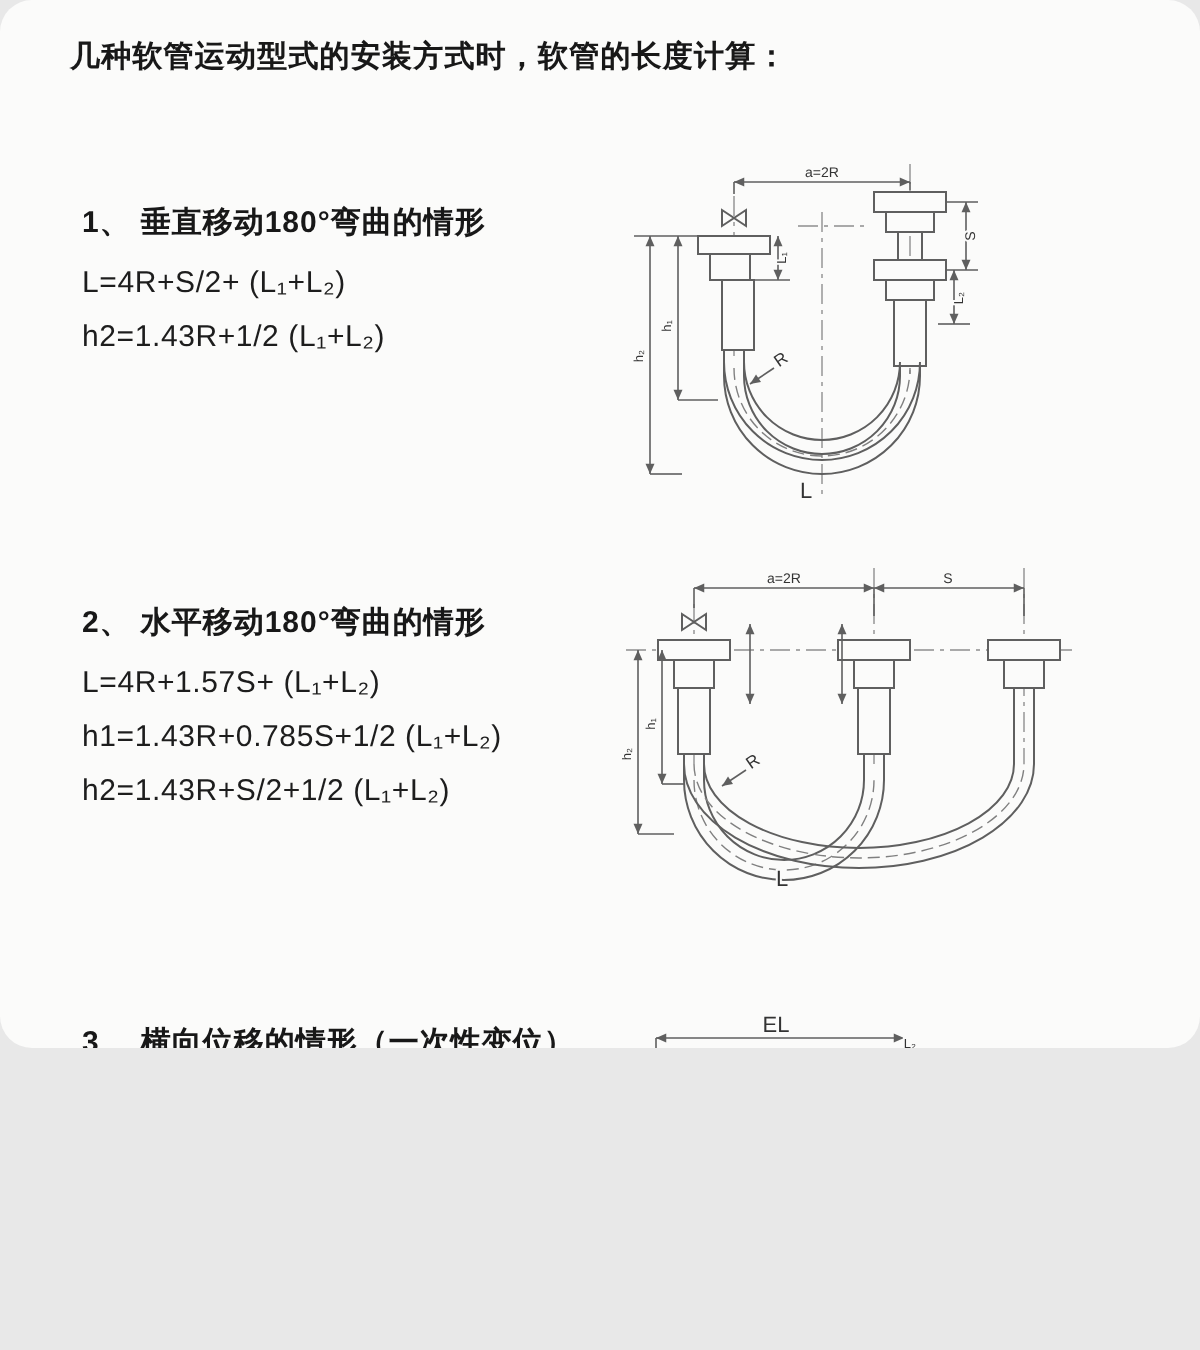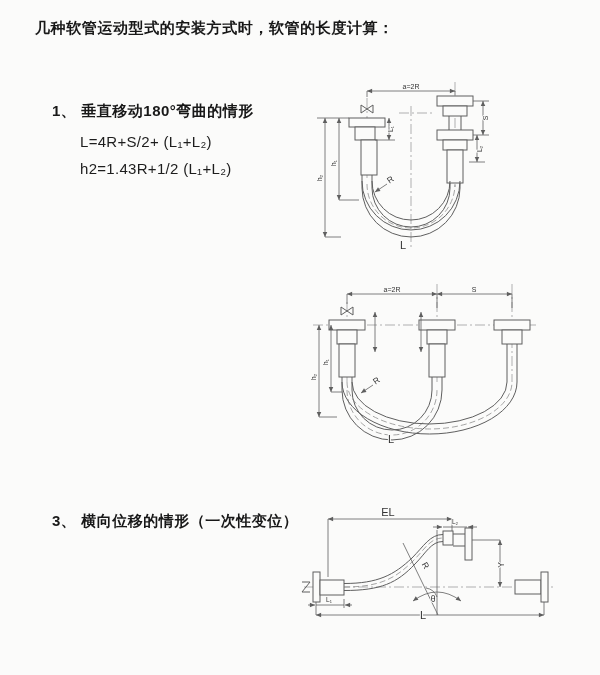--- a/index.html
+++ b/index.html
@@ -1,23 +1,23 @@
 <!DOCTYPE html>
 <html lang="zh"><head>
 <meta charset="utf-8">
 <style>
   html,body{margin:0;padding:0;background:#e8e8e8;}
-  .page{position:relative;width:600px;height:675px;background:#fbfbfa;
-        font-family:"Liberation Sans","DejaVu Sans",sans-serif;overflow:hidden;}
+  .page{position:relative;width:600px;height:524px;background:#fbfbfa;
+        font-family:"Liberation Sans","DejaVu Sans",sans-serif;overflow:hidden;border-radius:16px;}
   .title{position:absolute;left:35px;top:19px;font-size:15px;font-weight:bold;
          color:#181818;letter-spacing:.6px;}
-  .sec{position:absolute;left:52px;}
+  .sec{position:absolute;left:41px;}
   .sec-head{font-size:15px;font-weight:bold;color:#181818;letter-spacing:.5px;}
   .sec-num{margin-right:5px;}
-  .formulas{margin-left:28px;margin-top:7px;}
+  .formulas{margin-top:7px;}
   .formula{font-size:15px;color:#1d1d1d;height:27px;line-height:27px;letter-spacing:.3px;}
   .dwg{position:absolute;}
   .d1{left:303px;top:78px;} .d2{left:311px;top:282px;} .d3{left:301px;top:503px;}
   .ln{stroke:#5f5f5f;stroke-width:1;fill:none;}
   .dim{stroke:#5f5f5f;stroke-width:.8;fill:none;}
   .cl{stroke:#8f8f8f;stroke-width:.7;fill:none;stroke-dasharray:10 3 2 3;}
   .dsh{stroke:#808080;stroke-width:.7;fill:none;stroke-dasharray:6 3;}
   .fit{fill:#fbfbfa;stroke:#5f5f5f;stroke-width:1;}
   .dwg text{font-size:7px;fill:#333;font-family:"Liberation Sans",sans-serif;
             paint-order:stroke;stroke:#fbfbfa;stroke-width:2px;}
@@ -33,20 +33,30 @@
   <div class="sec" style="top:102px">
     <div class="sec-head">
       <span class="sec-num">1、</span><span>垂直移动180°弯曲的情形</span>
     </div>
     <div class="formulas">
       <div class="formula">L=4R+S/2+ (L₁+L₂)</div>
       <div class="formula">h2=1.43R+1/2 (L₁+L₂)</div>
     </div>
   </div>
 
+  <div class="sec" style="top:302px">
+    <div class="sec-head">
+      <span class="sec-num">2、</span><span>水平移动180°弯曲的情形</span>
+    </div>
+    <div class="formulas">
+      <div class="formula">L=4R+1.57S+ (L₁+L₂)</div>
+      <div class="formula">h1=1.43R+0.785S+1/2 (L₁+L₂)</div>
+      <div class="formula">h2=1.43R+S/2+1/2 (L₁+L₂)</div>
+    </div>
+  </div>
 
   <div class="sec" style="top:512px">
     <div class="sec-head">
       <span class="sec-num">3、</span><span>横向位移的情形（一次性变位）</span>
     </div>
   </div>
 
   <svg class="dwg d1" width="242" height="176" viewBox="0 0 242 176">
     <defs>
       <marker id="a1" viewBox="0 0 10 10" refX="9" refY="5" markerWidth="8" markerHeight="8" orient="auto-start-reverse">

